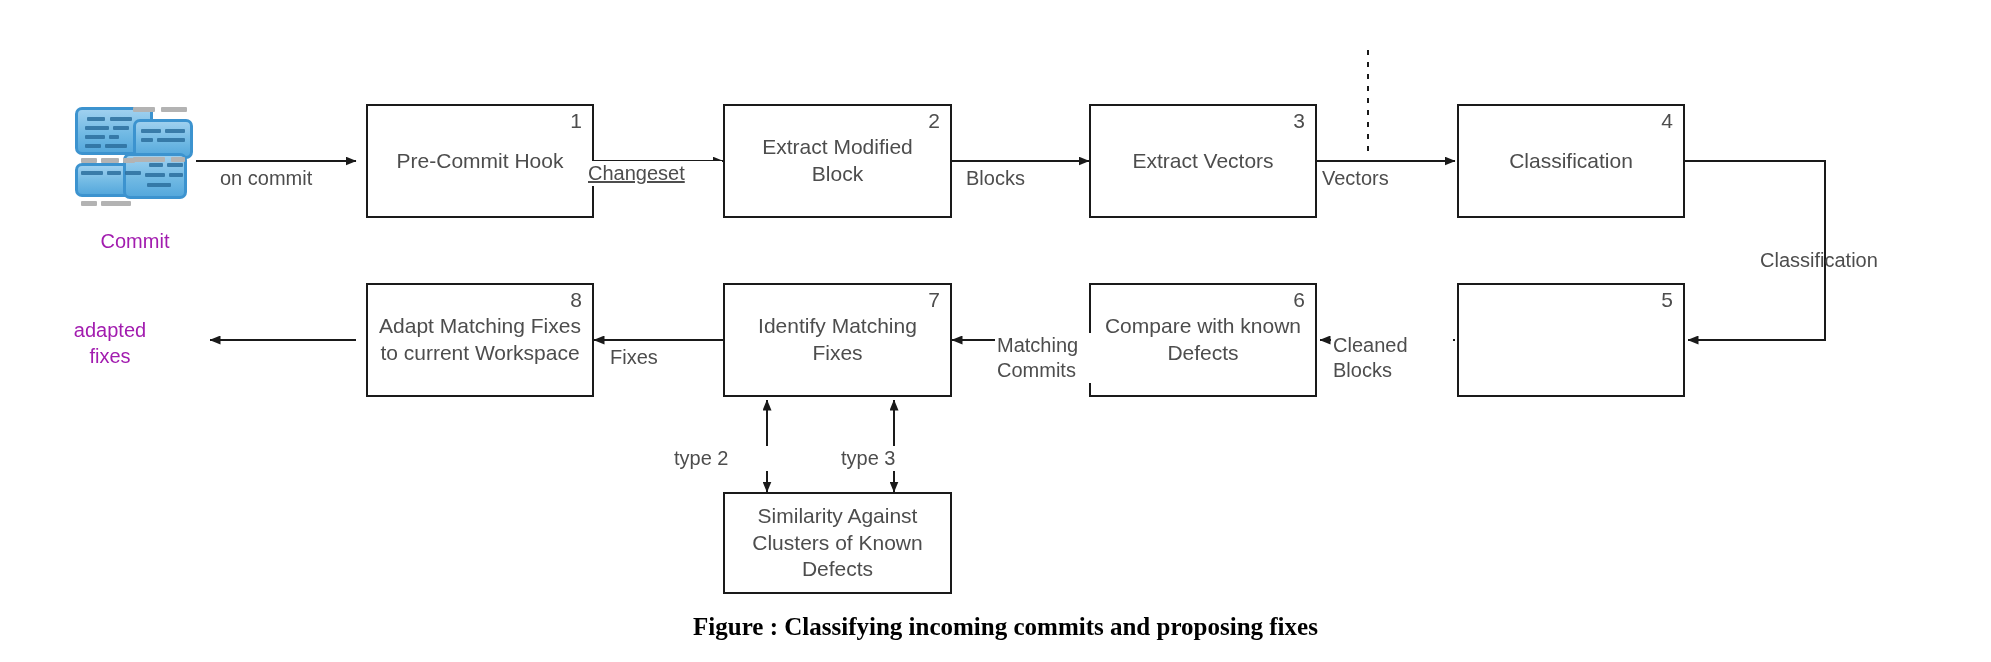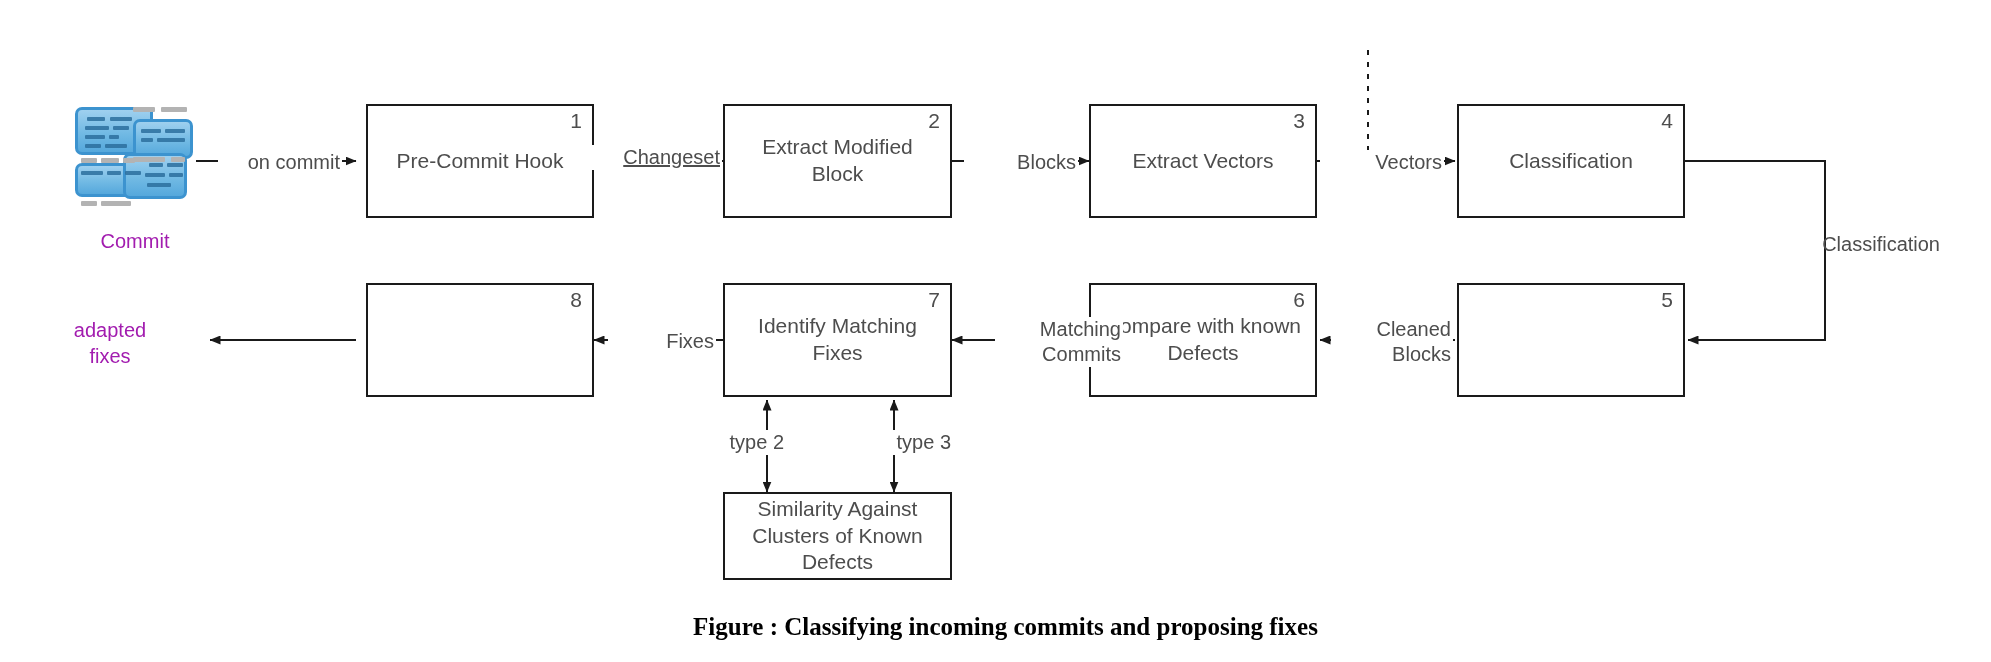--- a/index.html
+++ b/index.html
@@ -52,24 +52,25 @@
     right: 10px;
     font-size: 21px;
     color: #4d4d4d;
     line-height: 1;
   }
   .edge-label {
     position: absolute;
     font-size: 20px;
     color: #4d4d4d;
     background: #ffffff;
-    text-align: right;
+    text-align: left;
     line-height: 1.25;
     white-space: pre-line;
     padding: 0 2px;
+    margin-top: 16px;
   }
   .free-label {
     position: absolute;
     font-size: 20px;
     color: #a21caf;
     text-align: center;
     line-height: 1.3;
     white-space: pre-line;
   }
   .vector-label {
@@ -210,39 +211,41 @@
     <span class="node-label">Extract Vectors</span>
   </div>
 
   <div class="node" style="left:1457px; top:104px; width:228px; height:114px;">
     <span class="node-num">4</span>
     <span class="node-label">Classification</span>
   </div>
 
   <div class="node" style="left:366px; top:283px; width:228px; height:114px;">
     <span class="node-num">8</span>
+    <span class="node-label">Adapt Matching Fixes
+to current Workspace</span>
   </div>
 
   <div class="node" style="left:723px; top:283px; width:229px; height:114px;">
     <span class="node-num">7</span>
     <span class="node-label">Identify Matching
 Fixes</span>
   </div>
 
   <div class="node" style="left:1089px; top:283px; width:228px; height:114px;">
     <span class="node-num">6</span>
     <span class="node-label">Compare with known
 Defects</span>
   </div>
 
   <div class="node" style="left:1457px; top:283px; width:228px; height:114px;">
     <span class="node-num">5</span>
   </div>
 
-  <div class="node" style="left:723px; top:492px; width:229px; height:88px;">
+  <div class="node" style="left:723px; top:492px; width:229px; height:102px;">
     <span class="node-label">Similarity Against
 Clusters of Known
 Defects</span>
   </div>
 
   <div class="edge-label" style="left:218px; top:150px; width:120px;">on commit</div>
   <div class="edge-label" style="left:586px; top:145px; width:132px;text-decoration:underline;">Changeset</div>
   <div class="edge-label" style="left:964px; top:150px; width:110px;">Blocks</div>
   <div class="edge-label" style="left:1320px; top:150px; width:120px;">Vectors</div>
   <div class="edge-label" style="left:1758px; top:232px; width:180px; background:transparent;">Classification</div>

